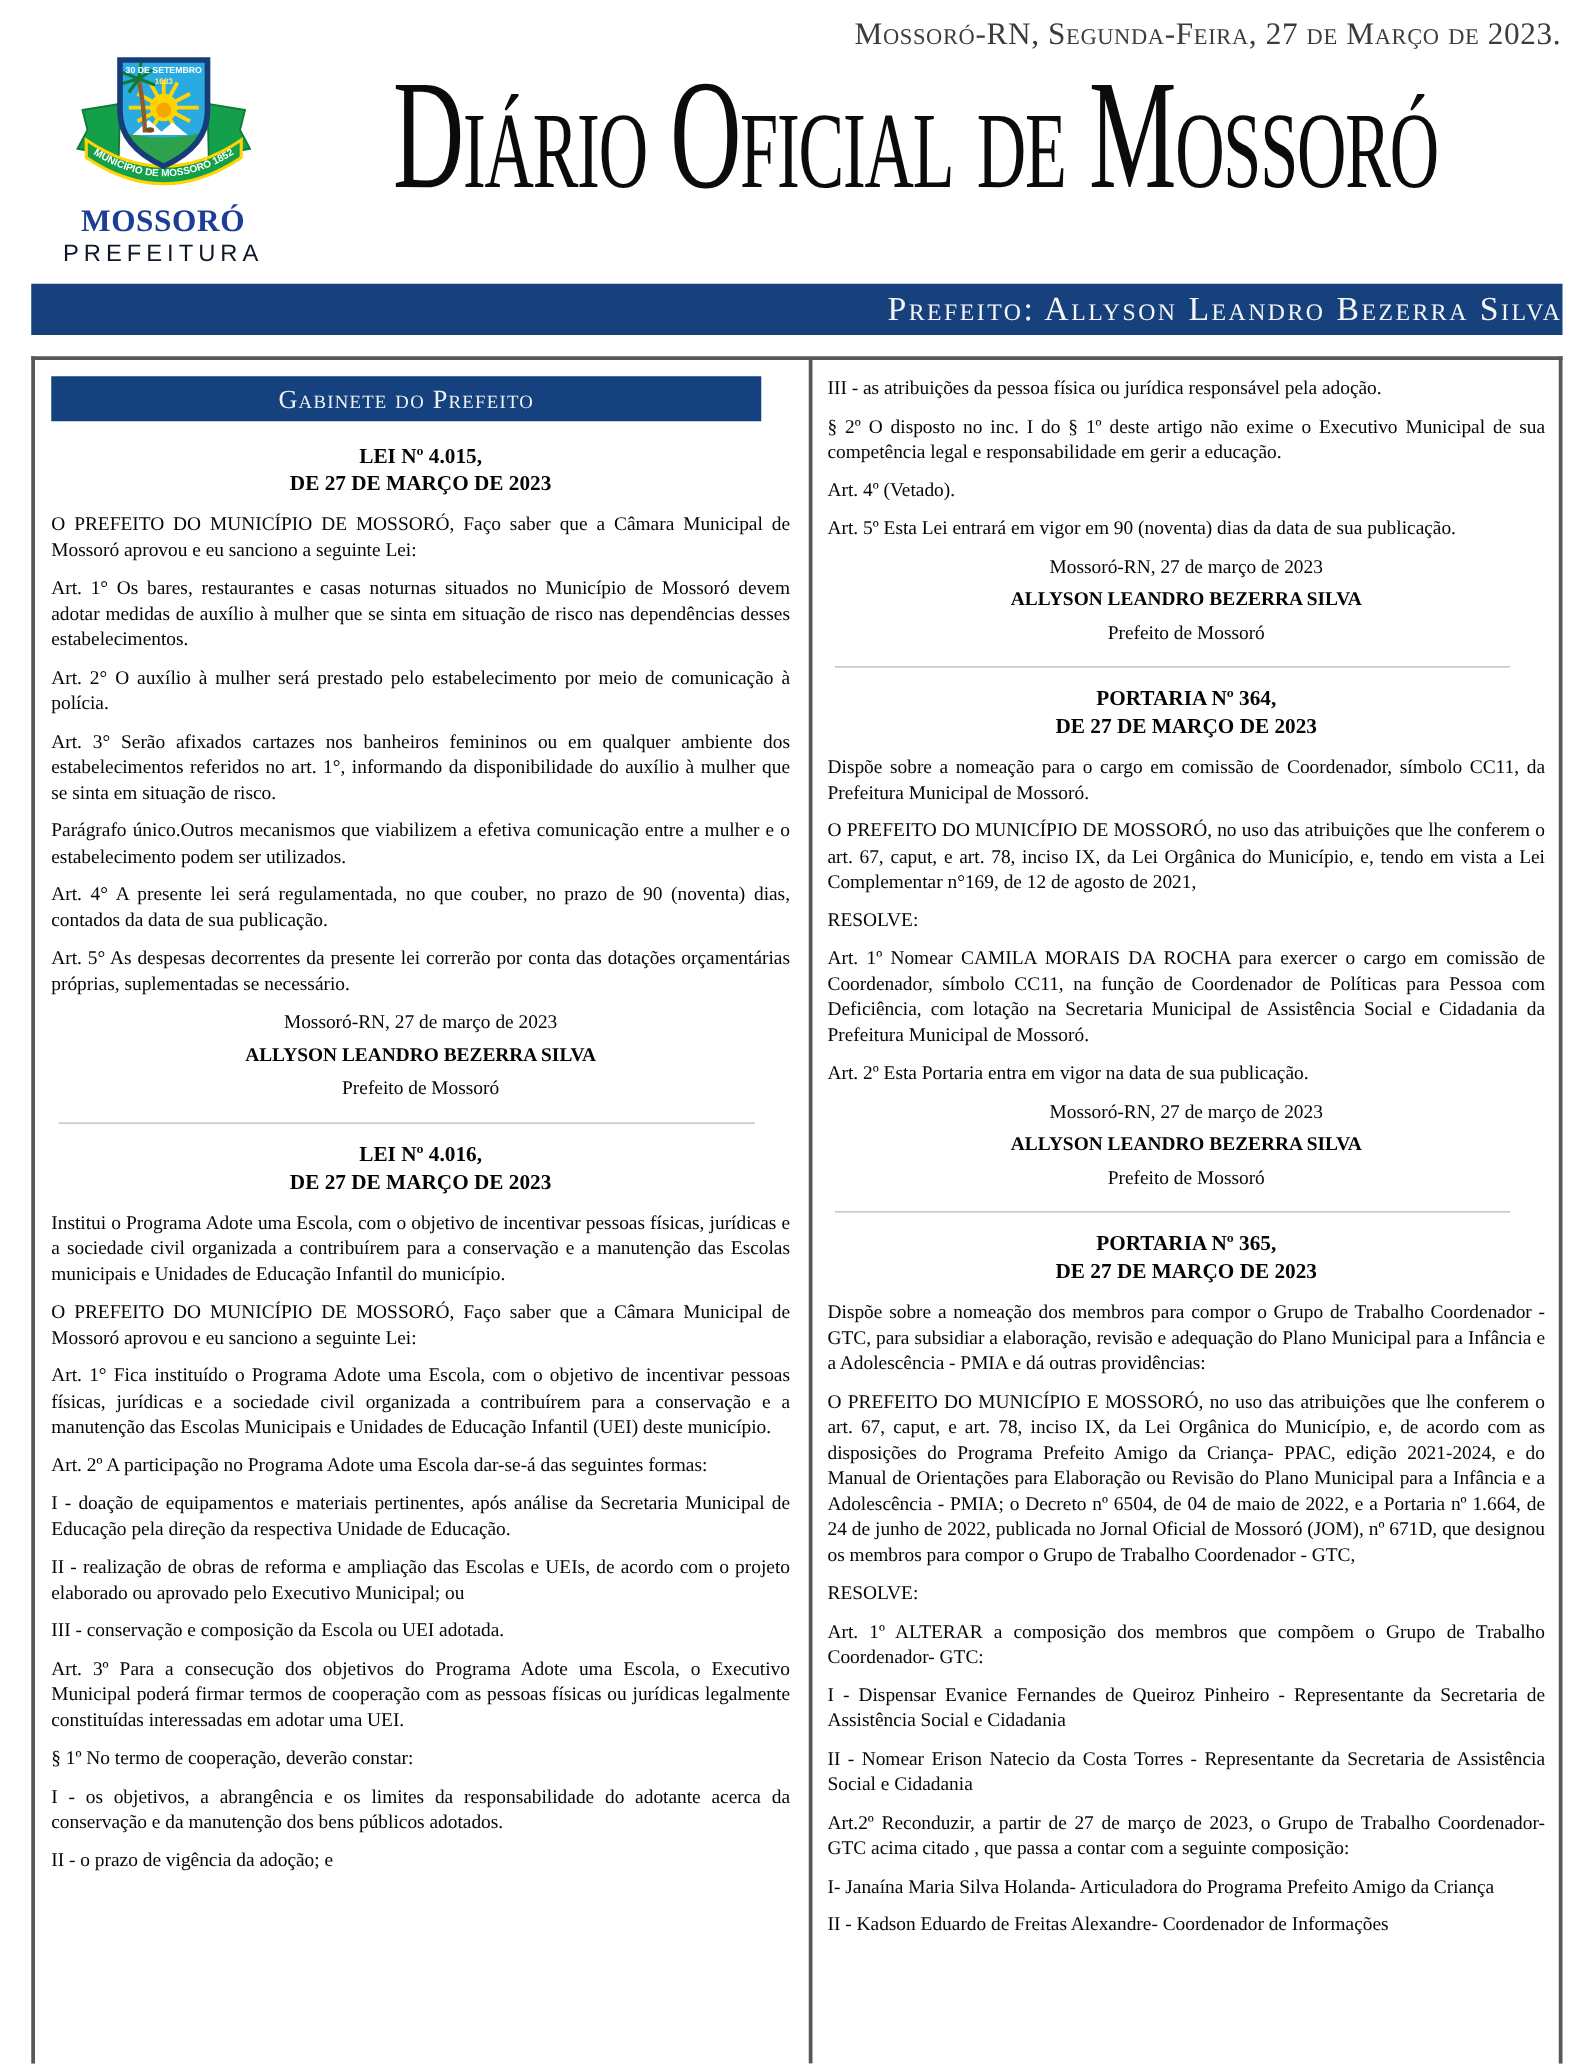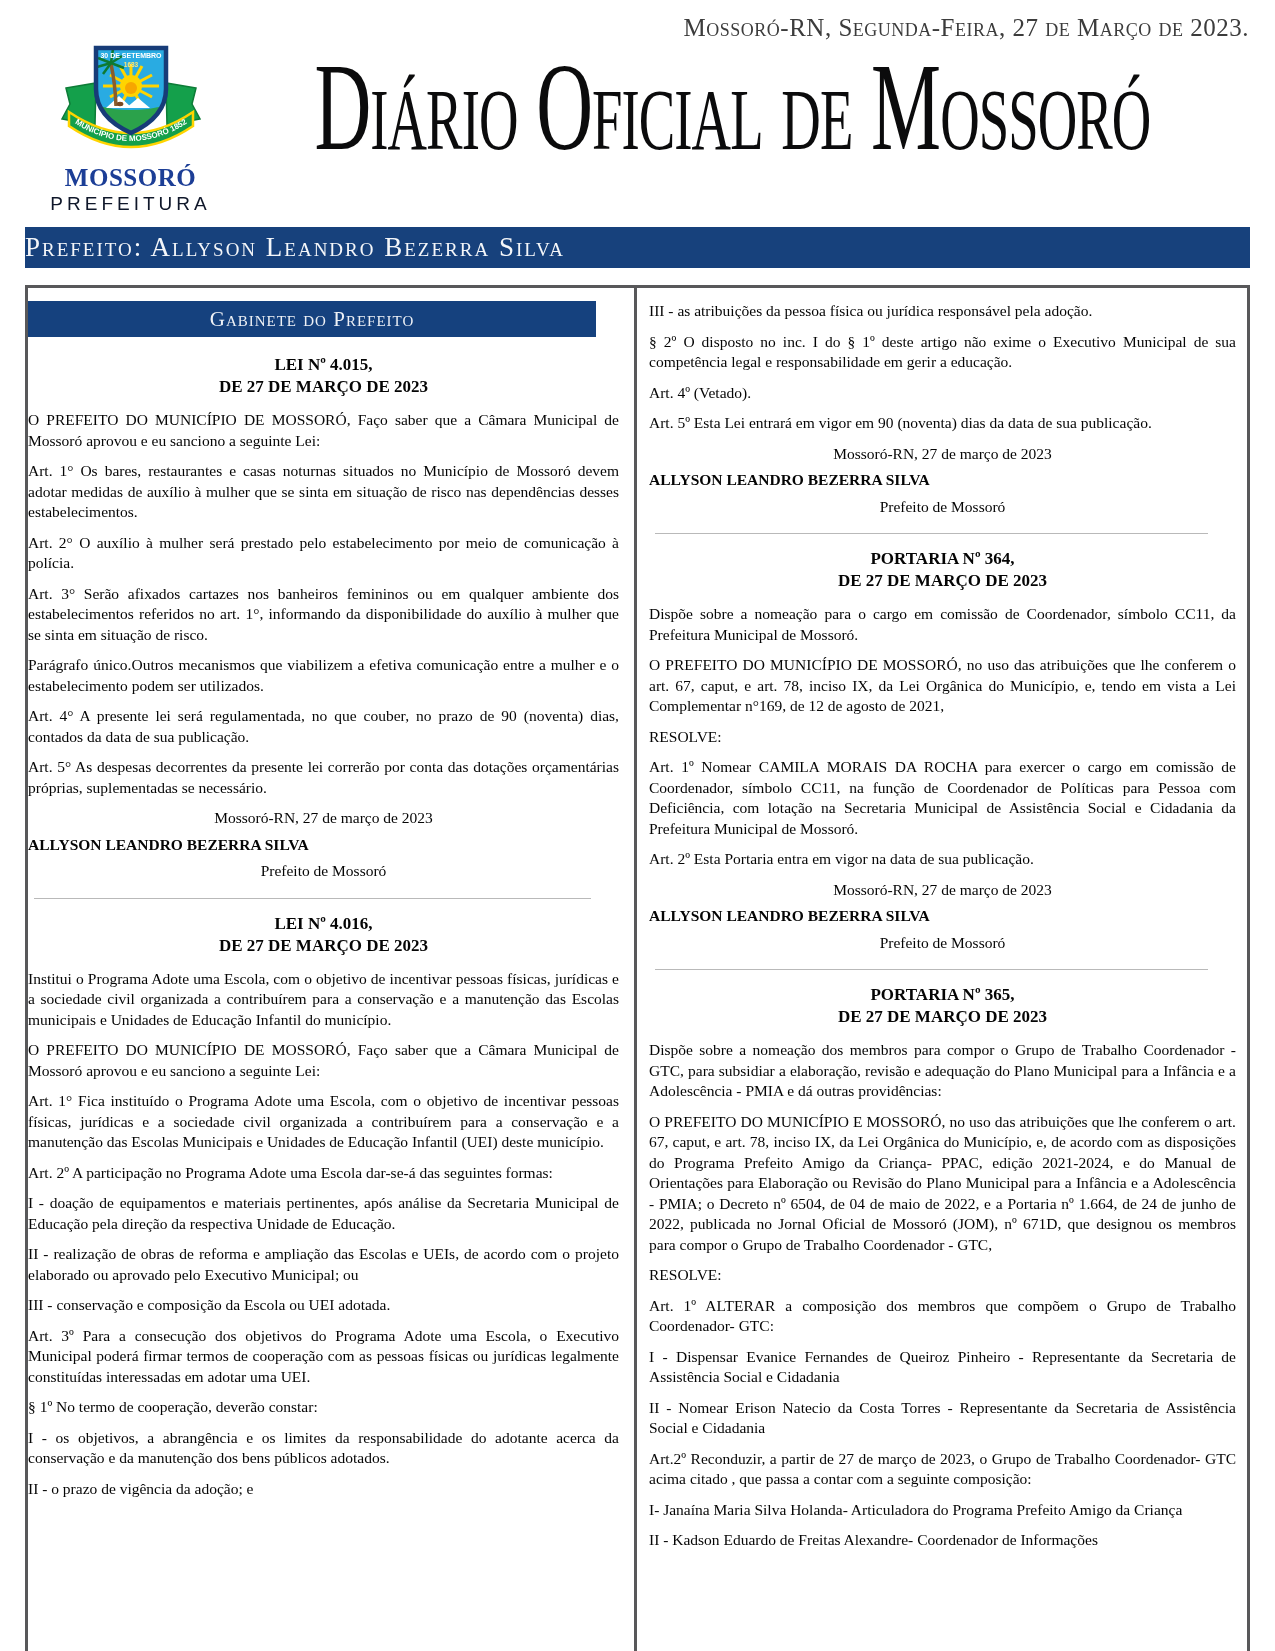--- a/index.html
+++ b/index.html
@@ -25,42 +25,42 @@
     font-variant:small-caps; font-weight:normal; font-size:82px; line-height:1;
     letter-spacing:-1px; color:#0b0b0c;
     transform:scaleY(1.52) scaleX(.96); transform-origin:top center;
   }
   .edition-line {
     position:absolute; top:181px; right:28px;
     font-variant:small-caps; font-size:28px; letter-spacing:.5px; color:#3c3c3c;margin-top:42px;
   }
   .prefeito-banner {
     position:absolute; top:227px; left:25px; right:25px; height:41px;
-    background:#17417c; color:#f4f6f9; text-align:left;
+    background:#17417c; color:#f4f6f9; text-align:right;
     font-variant:small-caps; font-size:27px; line-height:41px; letter-spacing:2px;
   }
   
   .content-frame {
     position:absolute; top:285px; left:25px; right:25px; bottom:0;
     border:3px solid #58585a; border-bottom:none;
     display:flex; align-items:stretch; background:#fff; overflow:hidden;
   }
   .col { padding-top:13px; }
-  .col-left  { width:609px; border-right:3px solid #58585a; padding-right:15px; }
+  .col-left  { width:609px; border-right:3px solid #58585a; padding-right:15px;margin-left:13px; }
   .col-right { flex:1; padding-left:12px; padding-right:11px; }
   .section-bar {
     background:#15417e; color:#eef1f6; text-align:center;
     font-variant:small-caps; font-size:21px; letter-spacing:1px;
     height:36px; line-height:36px; margin-right:23px; margin-bottom:17px;
   }
   
   .para, .centered-line, .sig-name { font-size:15.5px; line-height:20.5px; margin-bottom:10px; }
   .para { text-align:justify; }
   .centered-line { text-align:center; margin-bottom:6px; }
-  .sig-name { text-align:left; font-weight:bold; margin-bottom:6px; }
+  .sig-name { text-align:center; font-weight:bold; margin-bottom:6px; }
   .doc-heading { text-align:center; font-weight:bold; font-size:17px; line-height:22px; margin:2px 0 12px; }
   .doc-rule { border:none; border-top:1px solid #b9b9b9; margin:16px 28px 14px 6px; }
 </style>
 </head>
 <body>
 
 <div>
 
   <div class="date-line">Mossoró-RN, Segunda-Feira, 27 de Março de 2023.</div>
 

